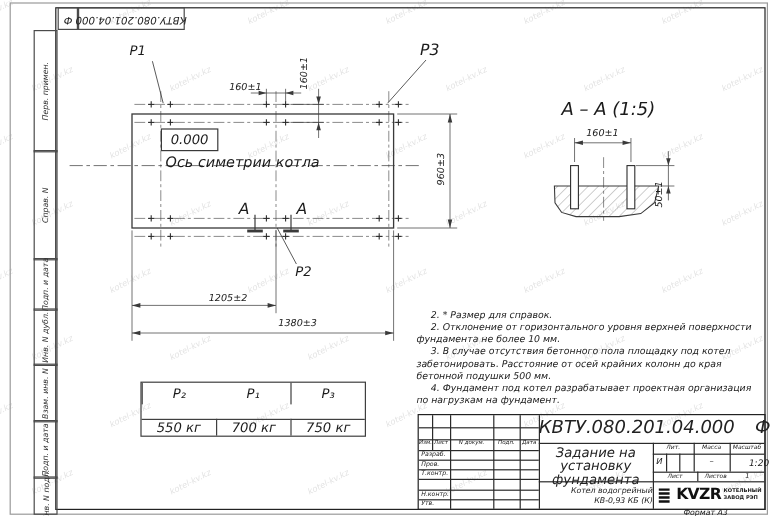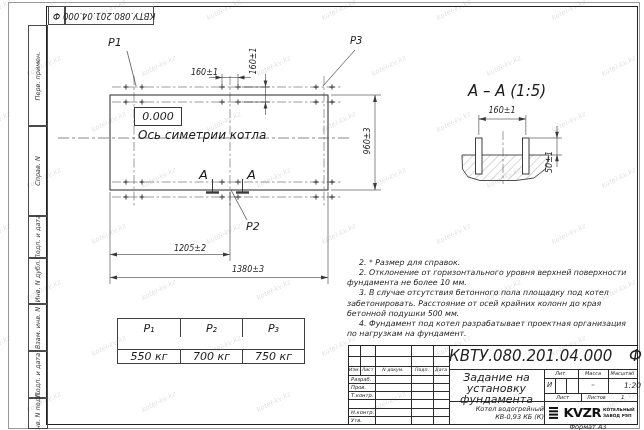--- a/index.html
+++ b/index.html
@@ -261,21 +261,21 @@
     <g fill="#3a3a3a" stroke="none">
       <polygon points="478.8,119 485.8,117.1 485.8,120.9"></polygon>
       <polygon points="525.8,119 518.8,117.1 518.8,120.9"></polygon>
       <polygon points="557,138 555.1,131.8 558.9,131.8"></polygon>
       <polygon points="557,155 555.1,161.2 558.9,161.2"></polygon>
     </g>
   </g>
 </svg>
 
 <div class="t" style="left:108px;top:37px;font-size:11px;">P1</div>
-<div class="t" style="left:350px;top:36px;font-size:10px;">P3</div>
+<div class="t" style="left:350px;top:36px;font-size:13px;">P3</div>
 <div class="t" style="left:246px;top:221px;font-size:11px;">P2</div>
 <div class="level-box">
     <span>0.000</span>
   </div>
 <div class="t" style="left:138px;top:129px;font-size:12px;">Ось симетрии котла</div>
 <div class="t r" style="left:186px;top:69px;width:32px;font-size:8px;">160±1</div>
 <div class="t c rot" style="left:234px;top:57px;width:40px;font-size:8px;">160±1</div>
 <div class="t c rot" style="left:348px;top:137px;width:40px;font-size:8px;">960±3</div>
 <div class="t c" style="left:168px;top:245px;width:44px;font-size:8px;">1205±2</div>
 <div class="t c" style="left:226px;top:266px;width:44px;font-size:8px;">1380±3</div>
@@ -287,22 +287,22 @@
 <div class="t c rot" style="left:532px;top:158px;width:36px;font-size:8px;">50±1</div>
 
 <div class="notes">
   <p>2. * Размер для справок.</p>
   <p>2. Отклонение от горизонтального уровня верхней поверхности фундамента не более 10 мм.</p>
   <p>3. В случае отсутствия бетонного пола площадку под котел забетонировать. Расстояние от осей крайних колонн до края бетонной подушки 500 мм.</p>
   <p>4. Фундамент под котел разрабатывает проектная организация по нагрузкам на фундамент.</p>
 </div>
 
 <div class="ltable">
+  <div class="cell toprow">P₂</div>
   <div class="cell toprow first">P₁</div>
-  <div class="cell toprow">P₂</div>
   <div class="cell toprow">P₃</div>
   <div class="cell valrow first">550 кг</div>
   <div class="cell valrow">700 кг</div>
   <div class="cell valrow">750 кг</div>
 </div>
 
 <div class="tb">
 
   <div class="ln" style="left:100px;top:0;width:1px;height:78px;"></div>
   <div class="ln" style="left:195px;top:23px;width:1px;height:55px;"></div>

